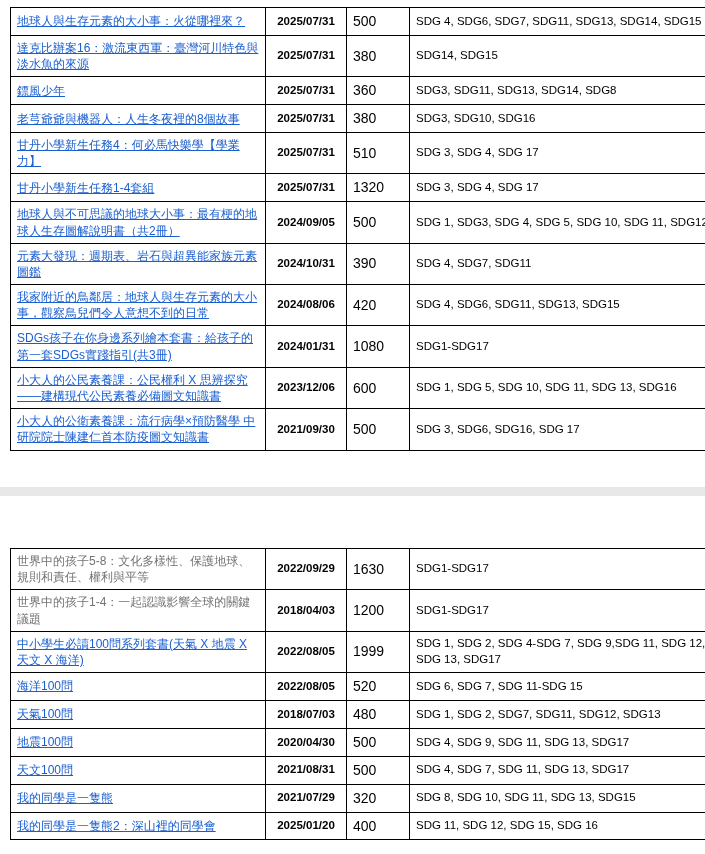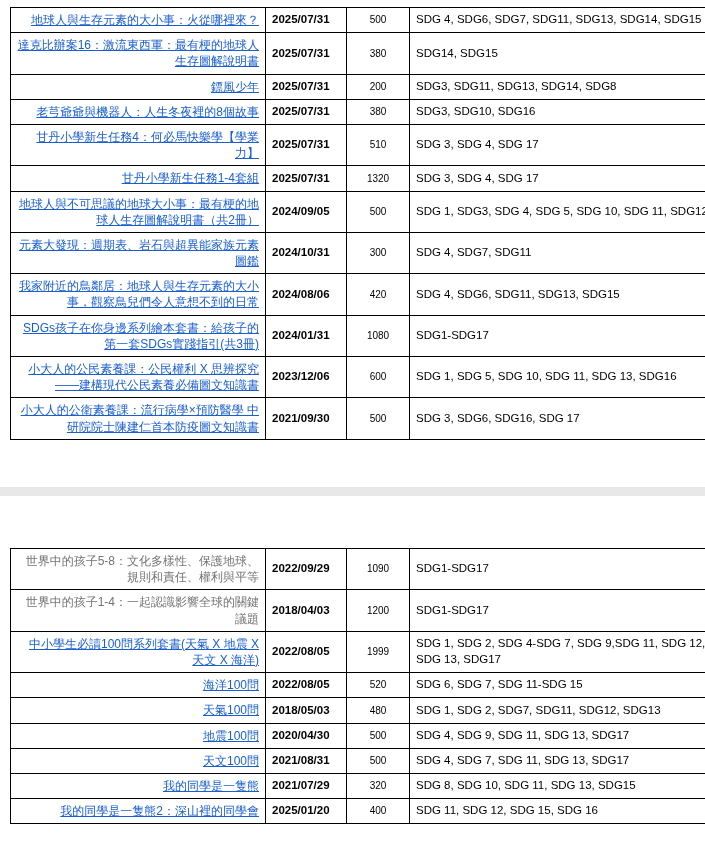--- a/index.html
+++ b/index.html
@@ -26,23 +26,23 @@
     table-layout: fixed;
     width: 681px;
     margin: 0;
   }
   table.book-table td {
     border: 1px solid #000000;
     padding: 4px 6px;
     vertical-align: middle;
     line-height: 1.35;
   }
-  .col-title { width: 242px; text-align: right; }
-  .col-date  { width: 68px; font-weight: bold; font-size: 11.5px; }
-  .col-price { width: 50px; text-align: center; font-size: 10px; }
+  .col-title { width: 242px; }
+  .col-date  { width: 68px; text-align: center; font-weight: bold; font-size: 11.5px; }
+  .col-price { width: 50px; text-align: left; font-size: 14px; }
   .col-sdg   { width: 301px; font-size: 11.5px; }
 
   .title-link {
     color: #1a5fd0;
     text-decoration: underline;
     font-size: 12px;
     cursor: pointer;
     display: inline;
   }
   .title-plain {
@@ -80,29 +80,29 @@
   <div id="top-block">
     <table class="book-table">
       <tbody id="top-rows">
           <tr>
             <td class="col-title"><span class="title-link">地球人與生存元素的大小事：火從哪裡來？</span></td>
             <td class="col-date">2025/07/31</td>
             <td class="col-price">500</td>
             <td class="col-sdg">SDG 4, SDG6, SDG7, SDG11, SDG13, SDG14, SDG15</td>
           </tr>
           <tr>
-            <td class="col-title"><span class="title-link">達克比辦案16：激流東西軍：最有梗的地球人生存圖解說明書</span></td>
+            <td class="col-title"><span class="title-link">達克比辦案16：激流東西軍：臺灣河川特色與淡水魚的來源</span></td>
             <td class="col-date">2025/07/31</td>
             <td class="col-price">380</td>
             <td class="col-sdg">SDG14, SDG15</td>
           </tr>
           <tr>
             <td class="col-title"><span class="title-link">鏢風少年</span></td>
             <td class="col-date">2025/07/31</td>
-            <td class="col-price">200</td>
+            <td class="col-price">360</td>
             <td class="col-sdg">SDG3, SDG11, SDG13, SDG14, SDG8</td>
           </tr>
           <tr>
             <td class="col-title"><span class="title-link">老芎爺爺與機器人：人生冬夜裡的8個故事</span></td>
             <td class="col-date">2025/07/31</td>
             <td class="col-price">380</td>
             <td class="col-sdg">SDG3, SDG10, SDG16</td>
           </tr>
           <tr>
             <td class="col-title"><span class="title-link">甘丹小學新生任務4：何必馬快樂學【學業力】</span></td>
@@ -118,21 +118,21 @@
           </tr>
           <tr>
             <td class="col-title"><span class="title-link">地球人與不可思議的地球大小事：最有梗的地球人生存圖解說明書（共2冊）</span></td>
             <td class="col-date">2024/09/05</td>
             <td class="col-price">500</td>
             <td class="col-sdg">SDG 1, SDG3, SDG 4, SDG 5, SDG 10, SDG 11, SDG12</td>
           </tr>
           <tr>
             <td class="col-title"><span class="title-link">元素大發現：週期表、岩石與超異能家族元素圖鑑</span></td>
             <td class="col-date">2024/10/31</td>
-            <td class="col-price">300</td>
+            <td class="col-price">390</td>
             <td class="col-sdg">SDG 4, SDG7, SDG11</td>
           </tr>
           <tr>
             <td class="col-title"><span class="title-link">我家附近的鳥鄰居：地球人與生存元素的大小事，觀察鳥兒們令人意想不到的日常</span></td>
             <td class="col-date">2024/08/06</td>
             <td class="col-price">420</td>
             <td class="col-sdg">SDG 4, SDG6, SDG11, SDG13, SDG15</td>
           </tr>
           <tr>
             <td class="col-title"><span class="title-link">SDGs孩子在你身邊系列繪本套書：給孩子的第一套SDGs實踐指引(共3冊)</span></td>
@@ -157,21 +157,21 @@
   </div>
 
   <div id="band"></div>
 
   <div id="bottom-block">
     <table class="book-table">
       <tbody id="bottom-rows">
           <tr>
             <td class="col-title"><span class="title-plain">世界中的孩子5-8：文化多樣性、保護地球、規則和責任、權利與平等</span></td>
             <td class="col-date">2022/09/29</td>
-            <td class="col-price">1090</td>
+            <td class="col-price">1630</td>
             <td class="col-sdg">SDG1-SDG17</td>
           </tr>
           <tr>
             <td class="col-title"><span class="title-plain">世界中的孩子1-4：一起認識影響全球的關鍵議題</span></td>
             <td class="col-date">2018/04/03</td>
             <td class="col-price">1200</td>
             <td class="col-sdg">SDG1-SDG17</td>
           </tr>
           <tr>
             <td class="col-title"><span class="title-link">中小學生必讀100問系列套書(天氣 X 地震 X 天文 X 海洋)</span></td>
@@ -180,21 +180,21 @@
             <td class="col-sdg">SDG 1, SDG 2, SDG 4-SDG 7, SDG 9,SDG 11, SDG 12, SDG 13,  SDG17</td>
           </tr>
           <tr>
             <td class="col-title"><span class="title-link">海洋100問</span></td>
             <td class="col-date">2022/08/05</td>
             <td class="col-price">520</td>
             <td class="col-sdg">SDG 6, SDG 7, SDG 11-SDG 15</td>
           </tr>
           <tr>
             <td class="col-title"><span class="title-link">天氣100問</span></td>
-            <td class="col-date">2018/05/03</td>
+            <td class="col-date">2018/07/03</td>
             <td class="col-price">480</td>
             <td class="col-sdg">SDG 1, SDG 2, SDG7, SDG11, SDG12, SDG13</td>
           </tr>
           <tr>
             <td class="col-title"><span class="title-link">地震100問</span></td>
             <td class="col-date">2020/04/30</td>
             <td class="col-price">500</td>
             <td class="col-sdg">SDG 4, SDG 9, SDG 11, SDG 13, SDG17</td>
           </tr>
           <tr>

